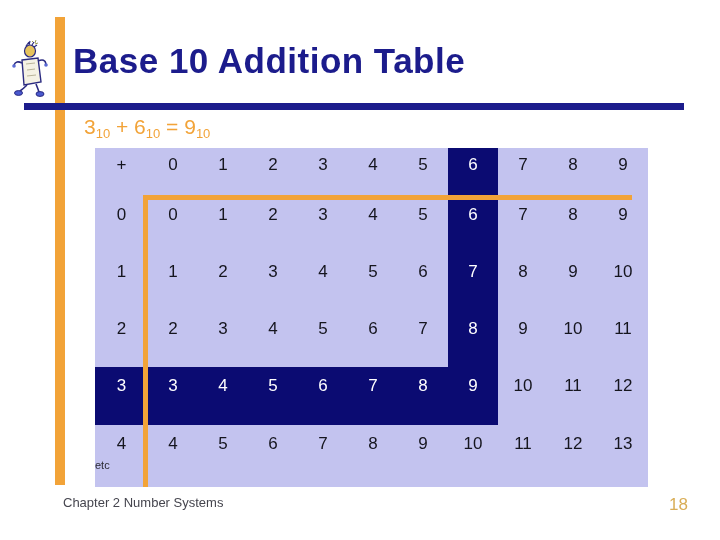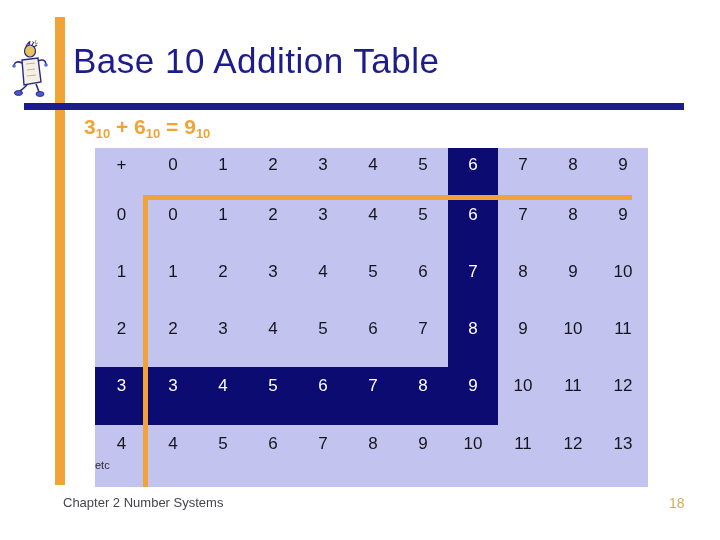--- a/index.html
+++ b/index.html
@@ -10,32 +10,32 @@
   
   #accent-bar{
     position:absolute;left:55px;top:17px;width:10px;height:468px;
     background:var(--accent,#f2a338);
   }
   
   #mascot{position:absolute;left:11px;top:39px;width:40px;height:60px;}
   
   #title{
     position:absolute;left:73px;top:41px;width:620px;
-    font-size:35px;font-weight:normal;color:var(--navy,#1c1c8c);
+    font-size:35px;font-weight:bold;color:var(--navy,#1c1c8c);
     letter-spacing:0.5px;white-space:nowrap;
   }
   
   #title-rule{
     position:absolute;left:24px;top:103px;width:660px;height:7px;
     background:var(--navy,#1c1c8c);
   }
   
   #subtitle{
     position:absolute;left:84px;top:115px;
-    font-size:21px;font-weight:bold;color:var(--accent,#f2a338);
+    font-size:21px;font-weight:normal;color:var(--accent,#f2a338);
     white-space:nowrap;
   }
   #subtitle sub{font-size:13px;line-height:0;vertical-align:-4px;}
   
   #table-wrap{
     position:absolute;left:95px;top:148px;width:553px;height:339px;
     background:var(--tablebg,#c3c3ef);
   }
   #grid{
     position:absolute;left:0;top:0;width:553px;height:339px;
@@ -61,21 +61,21 @@
   }
   #etc-label{
     position:absolute;left:0;right:0;top:311px;text-align:left;
     font-size:11px;color:#2a2a33;
   }
   
   #footer-text{
     position:absolute;left:63px;top:495px;font-size:13px;color:#45454e;text-align:center;
   }
   #page-number{
-    position:absolute;left:669px;top:495px;font-size:14px;
+    position:absolute;left:669px;top:495px;font-size:17px;
     color:var(--pagenum,#d9ad56);
     text-align:center;
   }
 </style>
 </head>
 <body>
 
 <div id="slide">
 
   <div id="accent-bar"></div>

